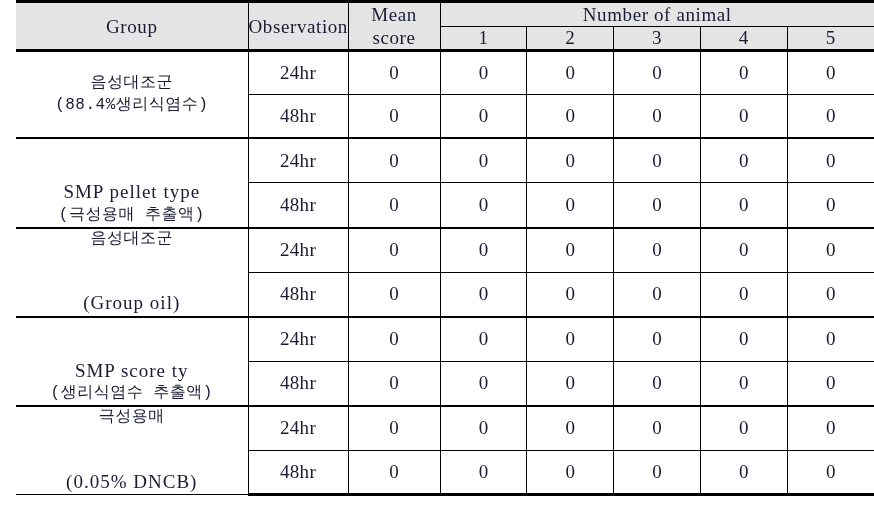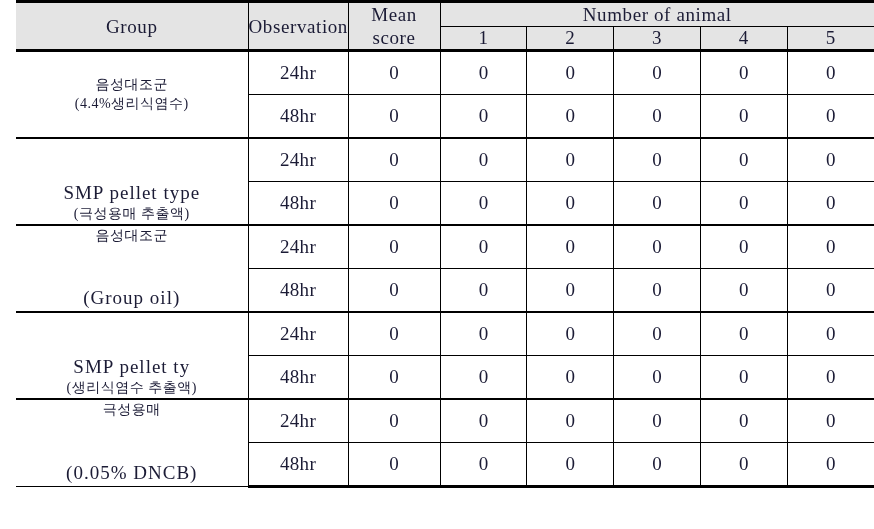--- a/index.html
+++ b/index.html
@@ -75,21 +75,21 @@
     border-top: 2px solid #000;
   }
   tbody tr.last-row td {
     border-bottom: 3px solid #000;
   }
   td.group-cell {
     line-height: 1.35;
     padding: 2px 4px;
   }
   .gl1, .gl2 { display: block; white-space: nowrap; }
-  .ko { font-family: Liberation Serif, serif; font-size: 14px; letter-spacing: 0.5px; }
+  .ko { font-family: Liberation Mono, monospace; font-size: 16px; letter-spacing: 0.5px; }
   .en { font-family: "Liberation Serif", "DejaVu Serif", serif; font-size: 19px; letter-spacing: 1px; margin-top: 40px; }
   .obs-cell { font-size: 18px; letter-spacing: 0.3px; }
   .num-cell { font-size: 19px; }
   .hdr-cell-text { letter-spacing: 0.6px; }
   .animal-num { letter-spacing: 0.5px; }
 </style>
 </head>
 <body>
 
 <div id="table-wrap">
@@ -125,21 +125,21 @@
         <th><span class="animal-num">2</span></th>
         <th><span class="animal-num">3</span></th>
         <th><span class="animal-num">4</span></th>
         <th><span class="animal-num">5</span></th>
       </tr>
     </thead>
     <tbody id="table-body">
         <tr class="">
           <td class="group-cell" rowspan="2">
             <span class="gl1 ko">음성대조군</span>
-            <span class="gl2 ko">(4.4%생리식염수)</span>
+            <span class="gl2 ko">(88.4%생리식염수)</span>
           </td>
           <td class="obs-cell">24hr</td>
           <td class="num-cell">0</td>
           <td class="num-cell">0</td>
           <td class="num-cell">0</td>
           <td class="num-cell">0</td>
           <td class="num-cell">0</td>
           <td class="num-cell">0</td>
         </tr>
         <tr class="">
@@ -190,21 +190,21 @@
           <td class="obs-cell">48hr</td>
           <td class="num-cell">0</td>
           <td class="num-cell">0</td>
           <td class="num-cell">0</td>
           <td class="num-cell">0</td>
           <td class="num-cell">0</td>
           <td class="num-cell">0</td>
         </tr>
         <tr class="group-start">
           <td class="group-cell" rowspan="2">
-            <span class="gl1 en">SMP pellet ty</span>
+            <span class="gl1 en">SMP score ty</span>
             <span class="gl2 ko">(생리식염수 추출액)</span>
           </td>
           <td class="obs-cell">24hr</td>
           <td class="num-cell">0</td>
           <td class="num-cell">0</td>
           <td class="num-cell">0</td>
           <td class="num-cell">0</td>
           <td class="num-cell">0</td>
           <td class="num-cell">0</td>
         </tr>

